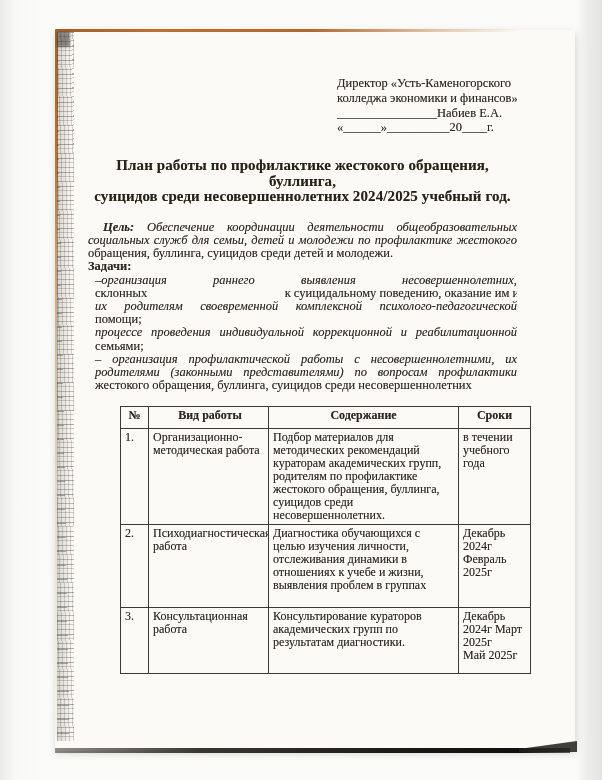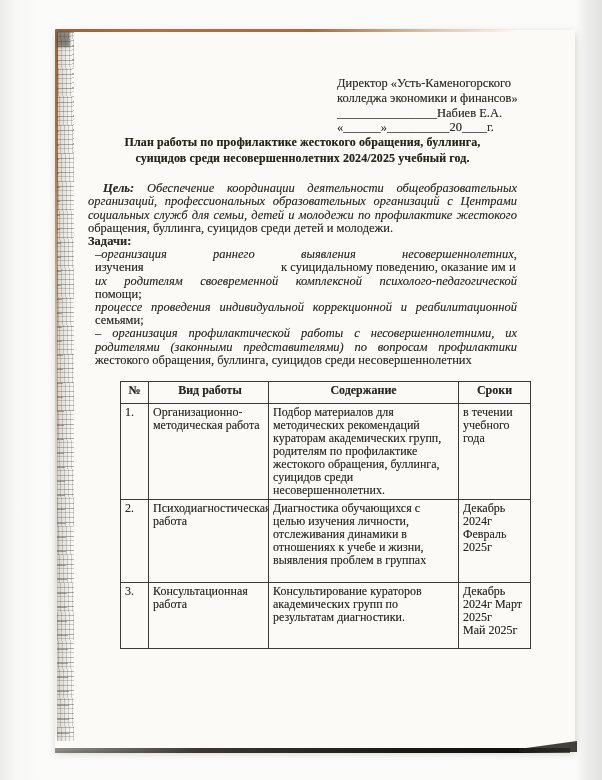--- a/index.html
+++ b/index.html
@@ -45,21 +45,21 @@
     position:absolute; right:-2px; bottom:-1px; width:58px; height:11px; opacity:.85;
     background:#211f1c;
     clip-path: polygon(0 72%, 100% 0, 100% 100%, 0 100%);
   }
   .content {
     position:absolute; inset:0; padding:46px 58px 0 33px;
     color:#2d2a24; font-size:12.5px; line-height:13.2px;
     text-shadow: 0 0 .4px rgba(45,42,36,.45);
   }
   .sig { width:180px; margin-left:auto; line-height:14.8px; white-space:nowrap; }
-  .doc-title { text-align:center; font-weight:bold; font-size:12px; line-height:15.5px; letter-spacing:.1px; color:#262319; }
+  .doc-title { text-align:center; font-weight:bold; margin-top:23px; font-size:15px; line-height:15.5px; letter-spacing:.1px; color:#262319; }
   .para { margin-top:16px; }
   .jline { text-align:justify; text-align-last:justify;font-style:italic; }
   .goal-first { text-indent:15px; }
   .t { text-indent:7px; }
   .preline { white-space:pre; overflow:hidden; }
   .bold { font-weight:bold; }
   .tasks-label { font-weight:bold; }
   table.plan {
     border-collapse:collapse; margin:14px 0 0 32px; table-layout:fixed; width:410px;
     font-size:12px; line-height:13px; color:#2b2822;
@@ -96,29 +96,28 @@
         <div>«______»__________20____г.</div>
       </div>
 
       <div class="doc-title">
         <div>План работы по профилактике жестокого обращения, буллинга,</div>
         <div>суицидов среди несовершеннолетних 2024/2025 учебный год.</div>
       </div>
 
       <div class="para">
         <div class="jline goal-first"><span class="bold">Цель:</span><span> Обеспечение координации деятельности общеобразовательных</span></div>
-        <div class="jline">организаций, профессиональных образовательных организаций с Центрами</div>
         <div class="jline">социальных служб для семьи, детей и молодежи по профилактике жестокого</div>
         <div>обращения, буллинга, суицидов среди детей и молодежи.</div>
       </div>
 
       <div>
         <div class="tasks-label">Задачи:</div>
         <div class="jline t">–организация раннего выявления несовершеннолетних,</div>
-        <div class="preline t">изучения                                            к суицидальному поведению, оказание им и</div>
+        <div class="preline t">склонных                                            к суицидальному поведению, оказание им и</div>
         <div class="jline t">их родителям своевременной комплексной психолого-педагогической</div>
         <div class="t">помощи;</div>
         <div class="jline t">процессе проведения индивидуальной коррекционной и реабилитационной</div>
         <div class="t">семьями;</div>
         <div class="jline t">– организация профилактической работы с несовершеннолетними, их</div>
         <div class="jline t">родителями (законными представителями) по вопросам профилактики</div>
         <div class="t">жестокого обращения, буллинга, суицидов среди несовершеннолетних</div>
       </div>
 
       <table class="plan">

